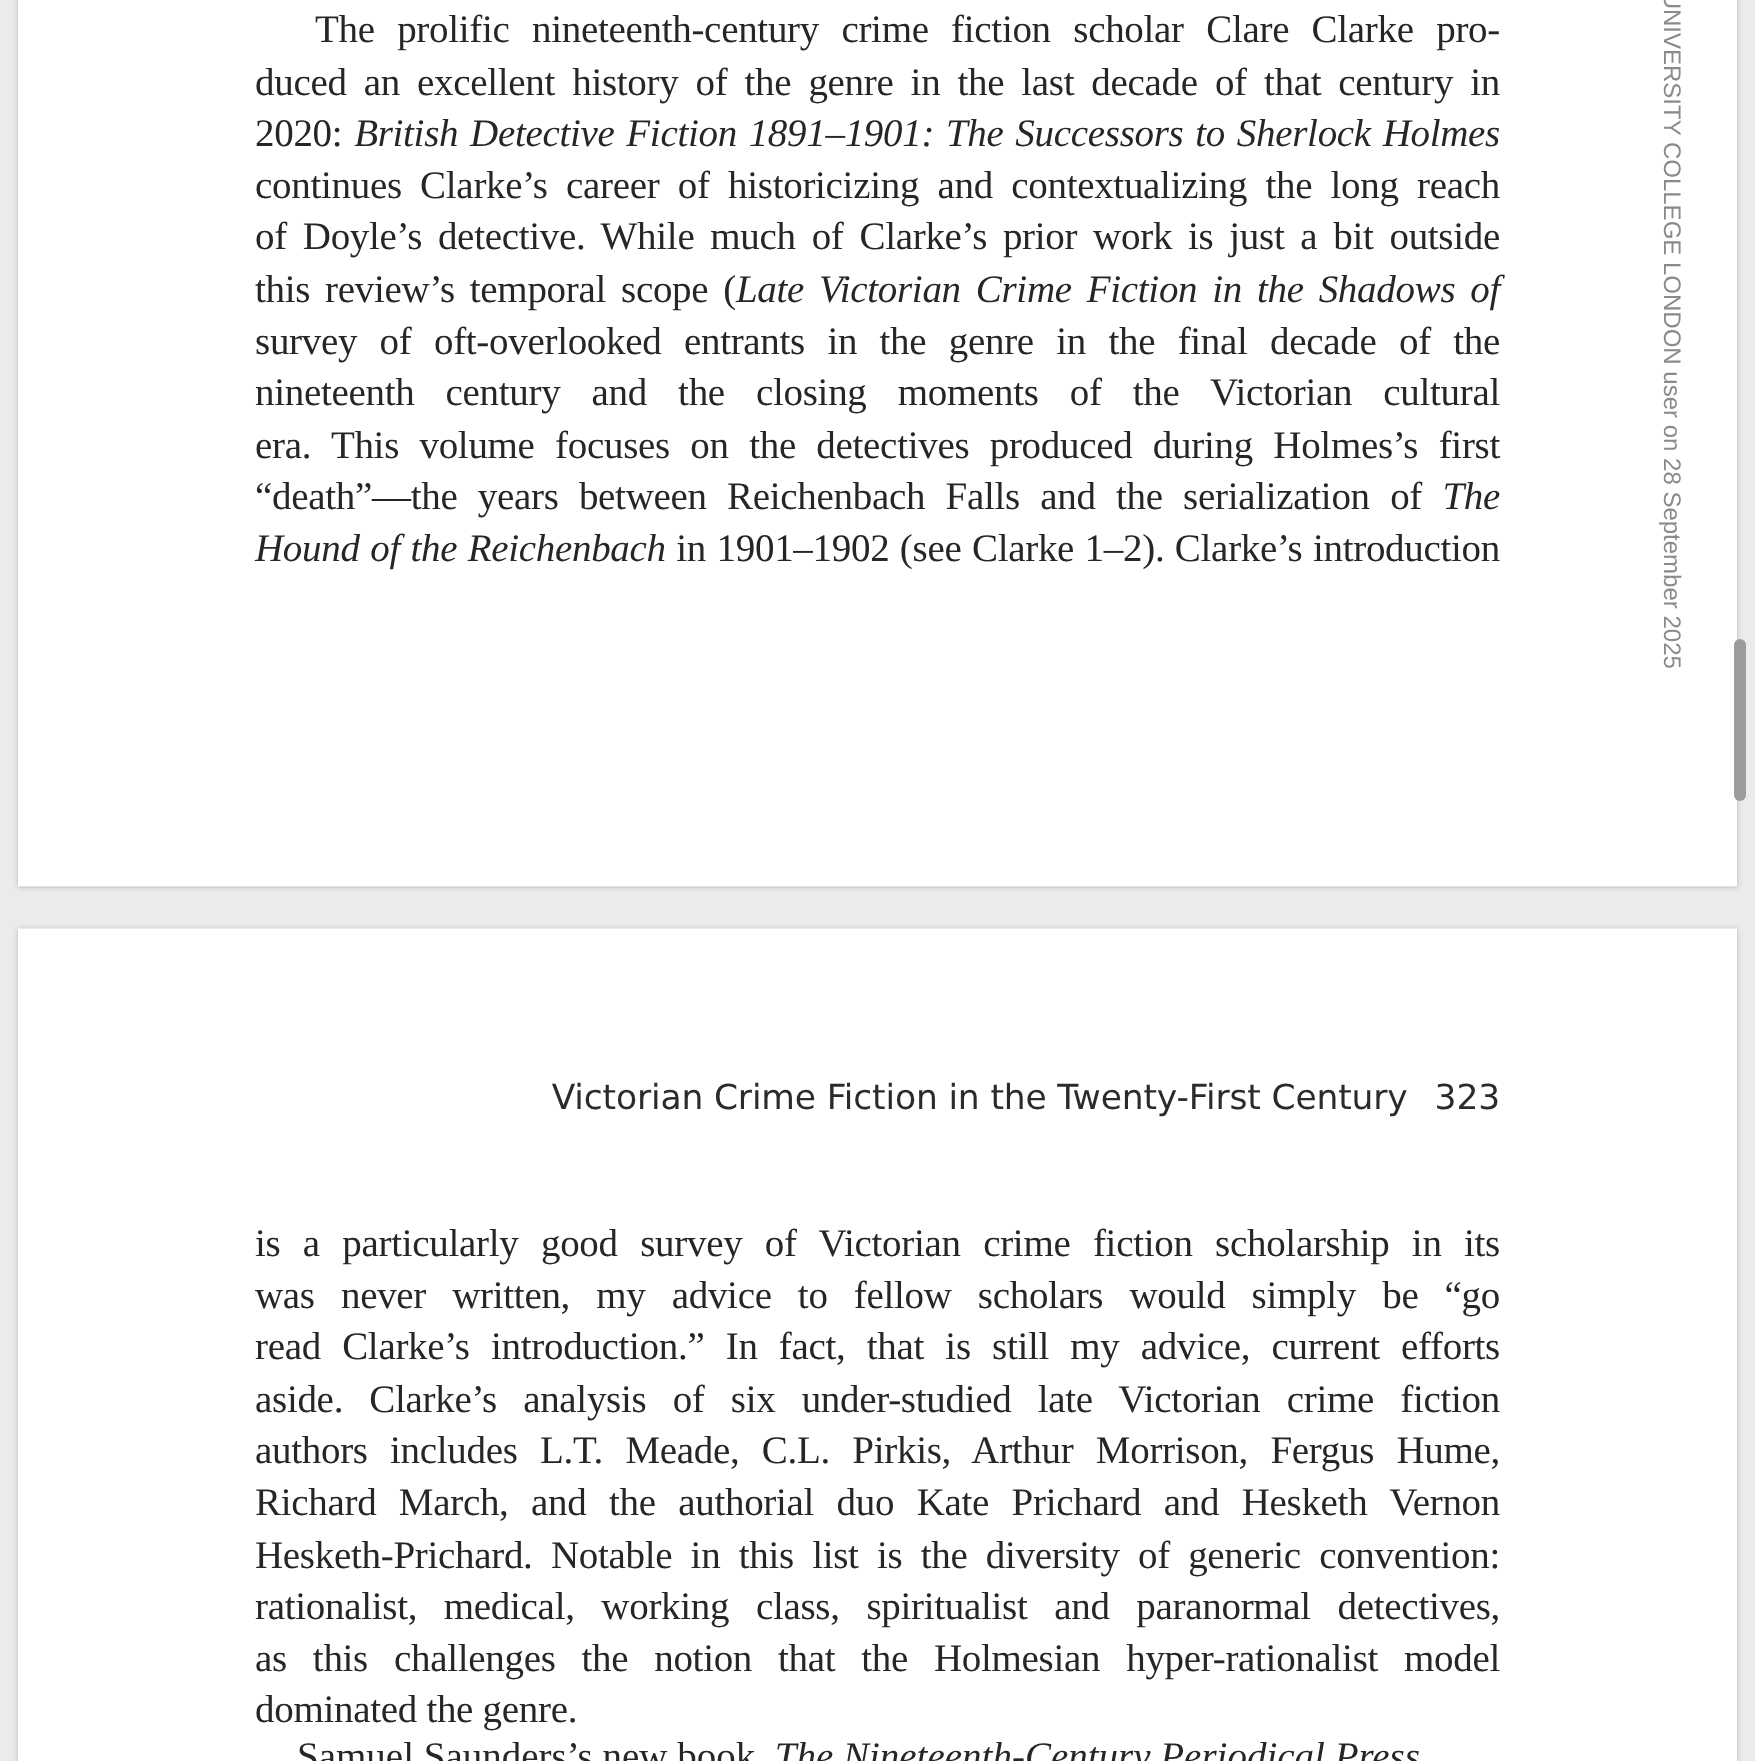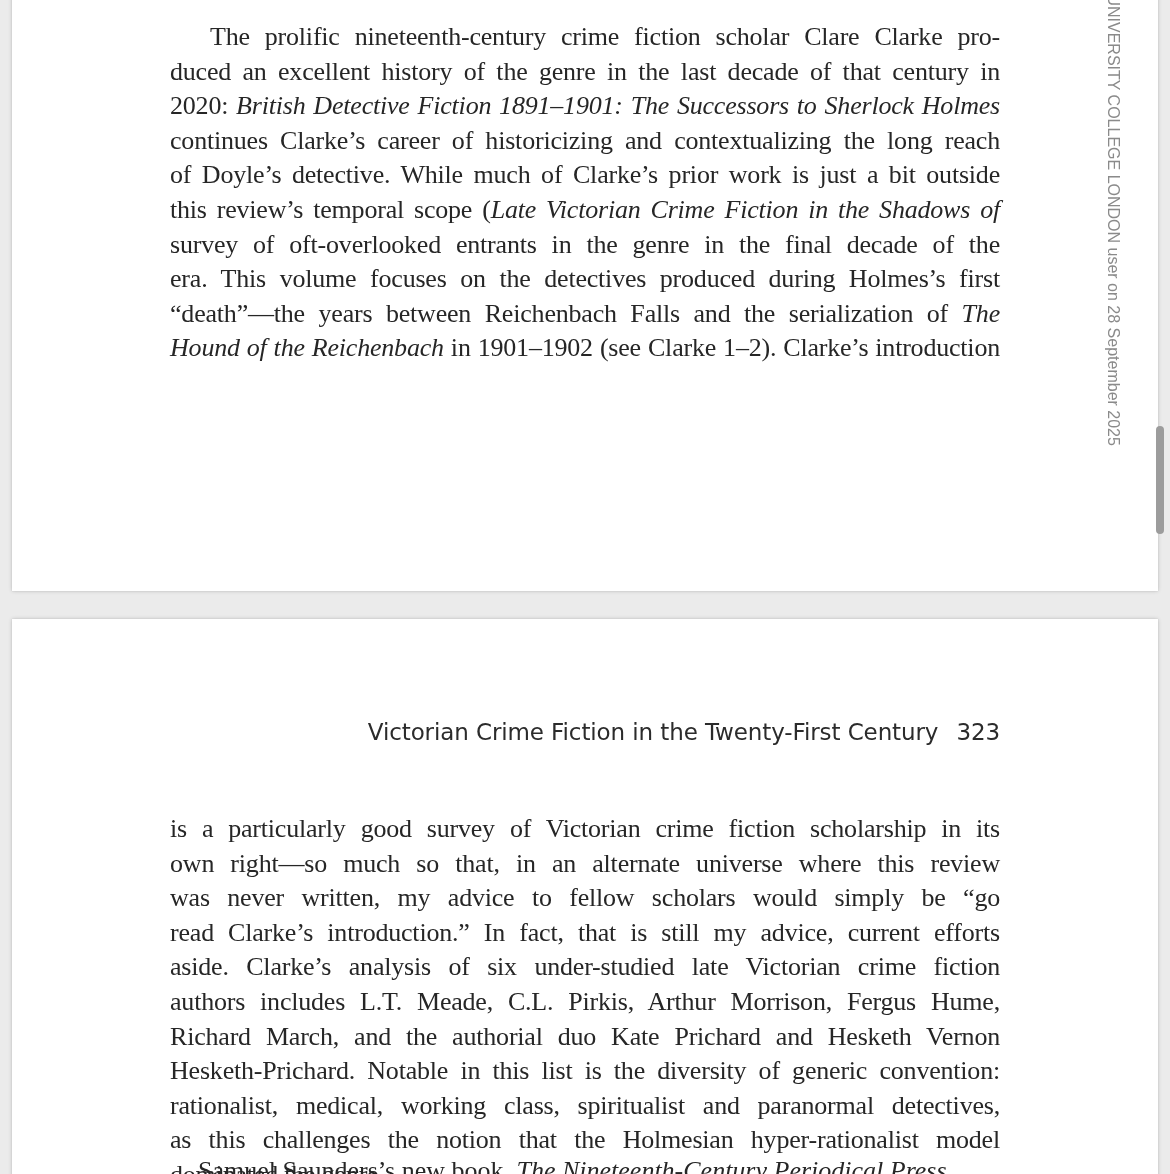--- a/index.html
+++ b/index.html
@@ -39,21 +39,21 @@
       text-align-last: left;
       letter-spacing: -0.2px;
     }
     .line {
       display: block;
       white-space: nowrap;
       text-align-last: justify;
       height: 34.6px;
     }
     .line.last { text-align-last: left; }
-    .line.indent { padding-left: 40px; margin-top: 17px; }
+    .line.indent { padding-left: 40px; }
     .it { font-style: italic; margin-top: 12px; }
 
     .page-1 .body-text { top: 13px; }
     .page-2 .body-text { top: 165px; margin-top: 28px; }
 
     .running-head {
       position: absolute;
       top: 100px;
       right: 158px;
       font-family: "DejaVu Sans", "Liberation Sans", sans-serif;
@@ -110,34 +110,34 @@
 
   <div class="page page-1">
     <div class="body-text" id="p1-text">
         <span class="line indent"><span>The prolific nineteenth-century crime fiction scholar Clare Clarke pro-</span></span>
         <span class="line"><span>duced an excellent history of the genre in the last decade of that century in</span></span>
         <span class="line"><span>2020: </span><span class="it">British Detective Fiction 1891–1901: The Successors to Sherlock Holmes</span></span>
         <span class="line"><span>continues Clarke’s career of historicizing and contextualizing the long reach</span></span>
         <span class="line"><span>of Doyle’s detective. While much of Clarke’s prior work is just a bit outside</span></span>
         <span class="line"><span>this review’s temporal scope (</span><span class="it">Late Victorian Crime Fiction in the Shadows of</span></span>
         <span class="line"><span>survey of oft-overlooked entrants in the genre in the final decade of the</span></span>
+        <span class="line"><span>nineteenth century and the closing moments of the Victorian cultural</span></span>
         <span class="line"><span>era. This volume focuses on the detectives produced during Holmes’s first</span></span>
         <span class="line"><span>“death”—the years between Reichenbach Falls and the serialization of </span><span class="it">The</span></span>
         <span class="line"><span class="it">Hound of the Reichenbach</span><span> in 1901–1902 (see Clarke 1–2). Clarke’s introduction</span></span>
       </div>
     <div class="watermark wm-1">y UNIVERSITY COLLEGE LONDON user on 28 September 2025</div>
   </div>
 
   <div class="page page-2">
     <div class="running-head">
       <span>Victorian Crime Fiction in the Twenty-First Century</span><span class="page-num">323</span>
     </div>
     <div class="body-text" id="p2-text">
         <span class="line"><span>is a particularly good survey of Victorian crime fiction scholarship in its</span></span>
-        <span class="line"><span>own right—so much so that, in an alternate universe where this review</span></span>
         <span class="line"><span>was never written, my advice to fellow scholars would simply be “go</span></span>
         <span class="line"><span>read Clarke’s introduction.” In fact, that is still my advice, current efforts</span></span>
         <span class="line"><span>aside. Clarke’s analysis of six under-studied late Victorian crime fiction</span></span>
         <span class="line"><span>authors includes L.T. Meade, C.L. Pirkis, Arthur Morrison, Fergus Hume,</span></span>
         <span class="line"><span>Richard March, and the authorial duo Kate Prichard and Hesketh Vernon</span></span>
         <span class="line"><span>Hesketh-Prichard. Notable in this list is the diversity of generic convention:</span></span>
         <span class="line"><span>rationalist, medical, working class, spiritualist and paranormal detectives,</span></span>
         <span class="line"><span>as this challenges the notion that the Holmesian hyper-rationalist model</span></span>
         <span class="line last"><span>dominated the genre.</span></span>
       </div>

